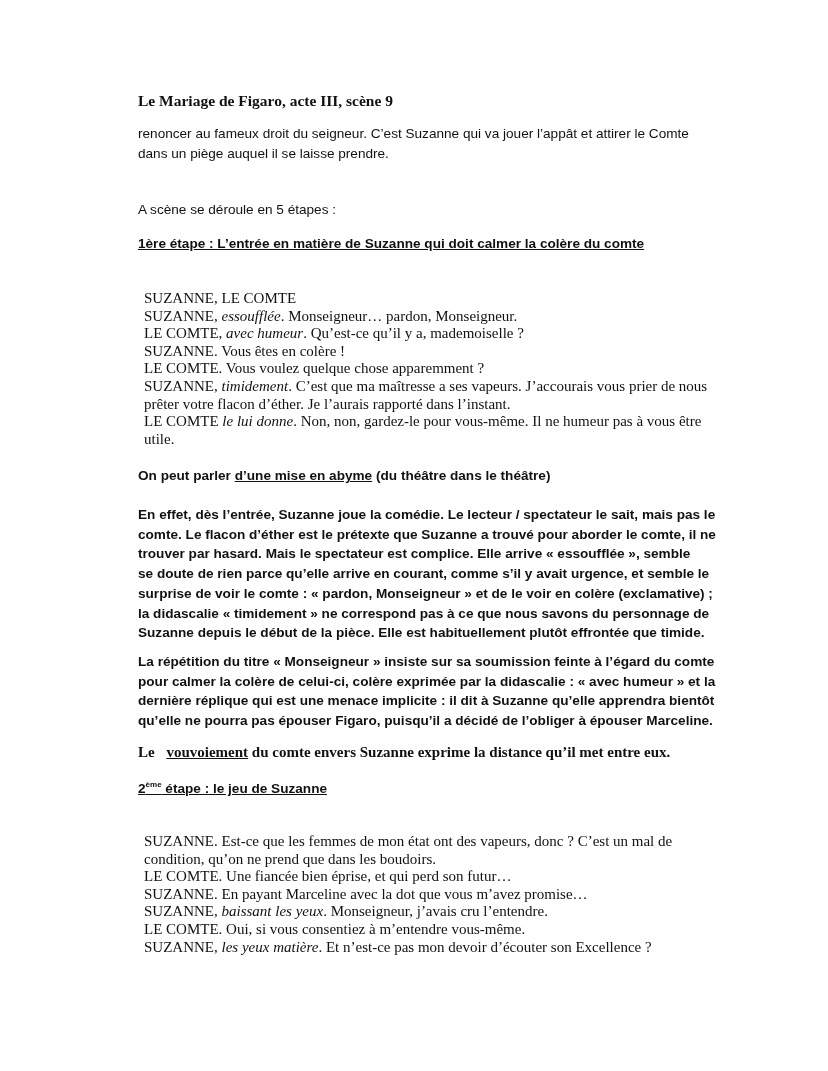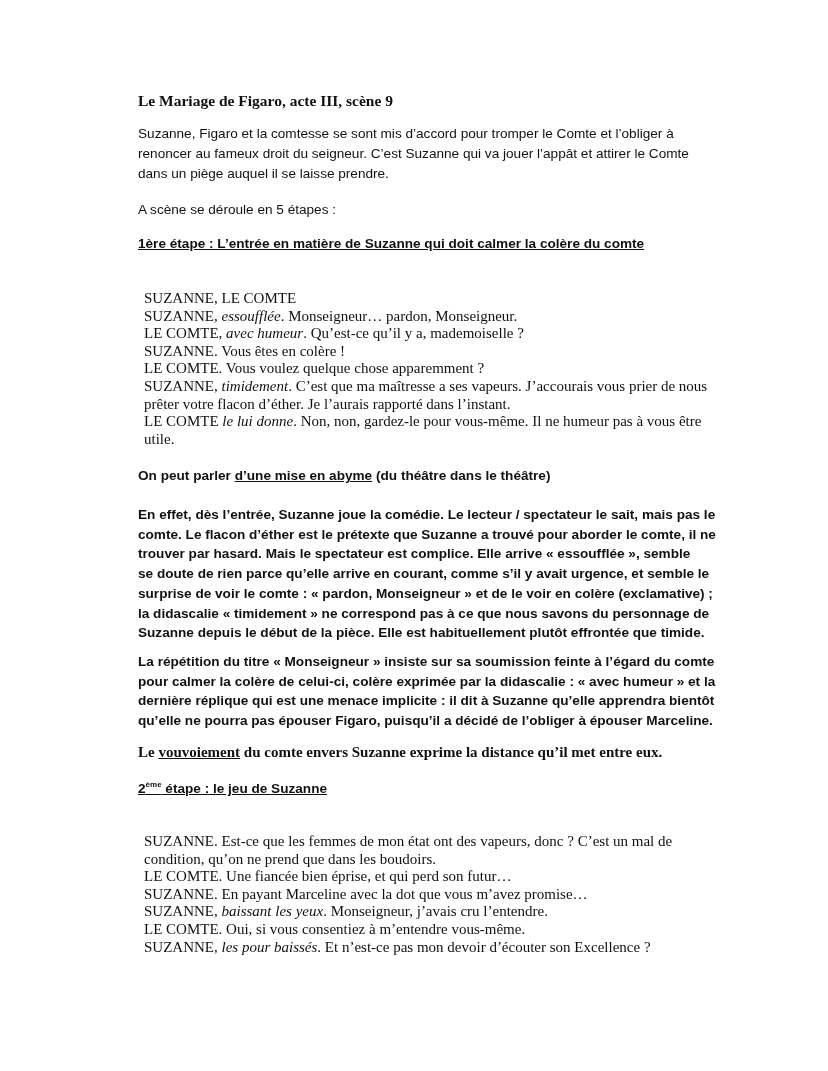--- a/index.html
+++ b/index.html
@@ -78,31 +78,30 @@
     .mise { top: 466px; }
     .mise u { text-decoration: underline; }
     .para1 { top: 505px; }
     .para2 { top: 652px; }
     .vouvoiement {
       font-family: "Liberation Serif", serif;
       font-weight: bold;
       font-size: 15px;
       top: 744px;
     }
-    .vouvoiement u { text-decoration: underline; }
+    .vouvoiement u { text-decoration: underline; margin-left: 8px; }
   </style>
 </head>
 <body>
 
 <div class="page">
 
   <div class="abs title">Le Mariage de Figaro, acte III, scène 9</div>
 
   <div class="abs intro">
-    <span class="intro-line">Suzanne, Figaro et la comtesse se sont mis d’accord pour tromper le Comte et l’obliger à</span>
     <span class="intro-line">renoncer au fameux droit du seigneur. C’est Suzanne qui va jouer l’appât et attirer le Comte</span>
     <span class="intro-line">dans un piège auquel il se laisse prendre.</span>
   </div>
 
   <div class="abs steps-intro">A scène se déroule en 5 étapes :</div>
 
   <div class="abs step-heading step1">1ère étape : L’entrée en matière de Suzanne qui doit calmer la colère du comte</div>
 
   <div class="abs dialogue dialogue1">
     <span class="line"><span>SUZANNE, LE COMTE</span></span>
@@ -143,16 +142,16 @@
 
   <div class="abs step-heading step2"><span>2</span><sup>ème</sup><span> étape : le jeu de Suzanne</span></div>
 
   <div class="abs dialogue dialogue2">
     <span class="line"><span>SUZANNE.</span><span> Est-ce que les femmes de mon état ont des vapeurs, donc ? C’est un mal de</span></span>
     <span class="line"><span>condition, qu’on ne prend que dans les boudoirs.</span></span>
     <span class="line"><span>LE COMTE.</span><span> Une fiancée bien éprise, et qui perd son futur…</span></span>
     <span class="line"><span>SUZANNE.</span><span> En payant Marceline avec la dot que vous m’avez promise…</span></span>
     <span class="line"><span>SUZANNE, </span><i>baissant les yeux</i><span>. Monseigneur, j’avais cru l’entendre.</span></span>
     <span class="line"><span>LE COMTE.</span><span> Oui, si vous consentiez à m’entendre vous-même.</span></span>
-    <span class="line"><span>SUZANNE, </span><i>les pour baissés</i><span>. Et n’est-ce pas mon devoir d’écouter son Excellence ?</span></span>
+    <span class="line"><span>SUZANNE, </span><i>les yeux matière</i><span>. Et n’est-ce pas mon devoir d’écouter son Excellence ?</span></span>
   </div>
 
 </div>
 
 </body></html>

